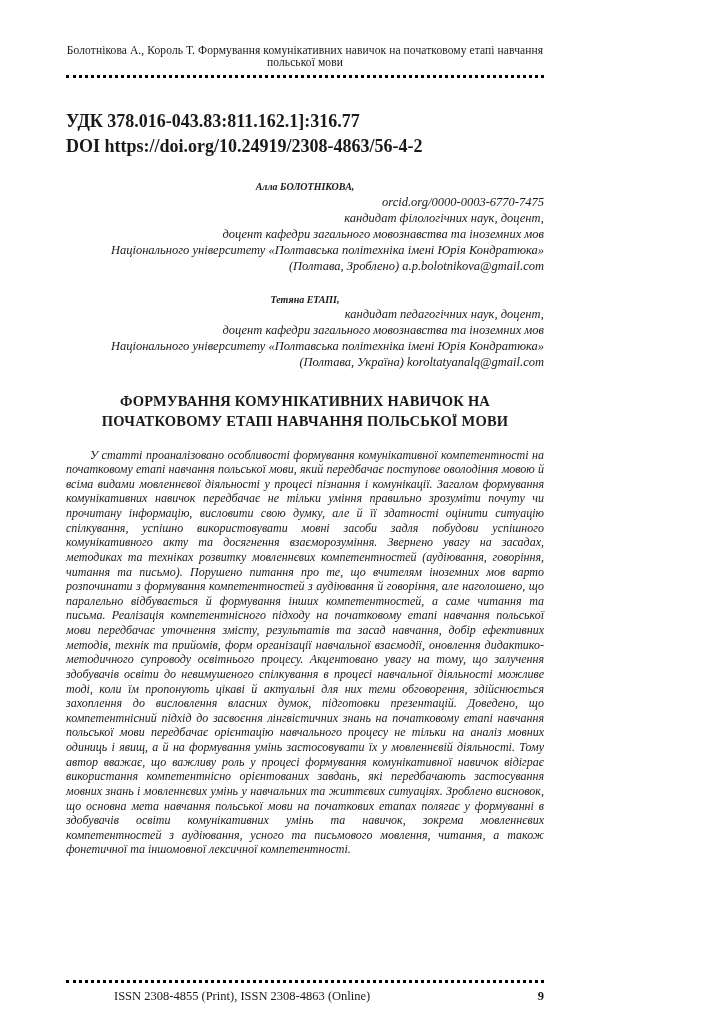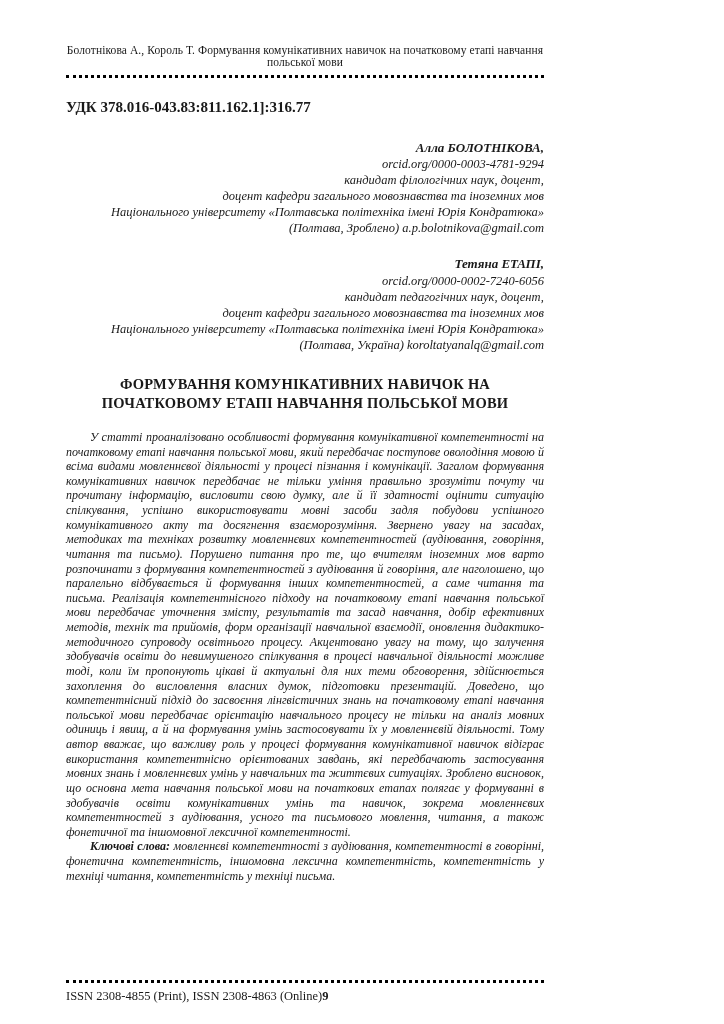--- a/index.html
+++ b/index.html
@@ -24,37 +24,38 @@
     text-align: center;
     font-size: 11.5px;
     letter-spacing: 0.1px;
     margin-bottom: 7px;
   }
   .dotted-rule {
     border-bottom: 3px dotted #000;
     height: 0;
   }
   .udc-block {
-    margin-top: 20px;
+    margin-top: 32px;
     font-weight: bold;
-    font-size: 15px;
+    font-size: 18px;
     line-height: 1.3;
   }
   .udc-block div { margin-bottom: 2px; }
   .authors {
     margin-top: 22px;
     text-align: right;
     font-style: italic;
     font-size: 12.5px;
     line-height: 1.28;
   }
   .author-block { margin-bottom: 20px; }
   .author-name {
     font-weight: bold;
-    font-size: 13px;
+    font-size: 10px;
+    text-align: center;
   }
   .article-title {
     margin-top: 22px;
     text-align: center;
     font-weight: bold;
     font-size: 14.5px;
     line-height: 1.35;
     letter-spacing: 0.2px;
   }
   .abstract {
@@ -72,69 +73,70 @@
     font-weight: bold;
   }
   .footer {
     position: absolute;
     left: 66px;
     right: 64px;
     bottom: 20px;
   }
   .footer-row {
     display: flex;
+    justify-content: space-between;
     align-items: baseline;
     margin-top: 6px;
     font-size: 12.5px;
+    margin-left: 48px;
   }
   .footer-page {
     font-weight: bold;
   }
 </style>
 </head>
 <body>
 
 <div class="page">
   <div class="content">
 
     <div class="running-head">Болотнікова А., Король Т. Формування комунікативних навичок на початковому етапі навчання польської мови</div>
 
     <div class="dotted-rule"></div>
 
     <div class="udc-block">
       <div>УДК 378.016-043.83:811.162.1]:316.77</div>
+      <div>DOI https://doi.org/10.24919/2308-4863/56-4-2</div>
     </div>
 
     <div class="authors">
 
       <div class="author-block">
         <div class="author-name">Алла БОЛОТНІКОВА,</div>
-        <div>orcid.org/0000-0003-4781-9294</div>
+        <div>orcid.org/0000-0003-6770-7475</div>
         <div>кандидат філологічних наук, доцент,</div>
         <div>доцент кафедри загального мовознавства та іноземних мов</div>
         <div>Національного університету «Полтавська політехніка імені Юрія Кондратюка»</div>
         <div>(Полтава, Зроблено) a.p.bolotnikova@gmail.com</div>
       </div>
 
       <div class="author-block">
         <div class="author-name">Тетяна ЕТАПІ,</div>
-        <div>orcid.org/0000-0002-7240-6056</div>
         <div>кандидат педагогічних наук, доцент,</div>
         <div>доцент кафедри загального мовознавства та іноземних мов</div>
         <div>Національного університету «Полтавська політехніка імені Юрія Кондратюка»</div>
         <div>(Полтава, Україна) koroltatyanalq@gmail.com</div>
       </div>
 
     </div>
 
     <div class="article-title">ФОРМУВАННЯ КОМУНІКАТИВНИХ НАВИЧОК НА ПОЧАТКОВОМУ ЕТАПІ НАВЧАННЯ ПОЛЬСЬКОЇ МОВИ</div>
 
     <div class="abstract">
       <p>У статті проаналізовано особливості формування комунікативної компетентності на початковому етапі навчання польської мови, який передбачає поступове оволодіння мовою й всіма видами мовленнєвої діяльності у процесі пізнання і комунікації. Загалом формування комунікативних навичок передбачає не тільки уміння правильно зрозуміти почуту чи прочитану інформацію, висловити свою думку, але й її здатності оцінити ситуацію спілкування, успішно використовувати мовні засоби задля побудови успішного комунікативного акту та досягнення взаєморозуміння. Звернено увагу на засадах, методиках та техніках розвитку мовленнєвих компетентностей (аудіювання, говоріння, читання та письмо). Порушено питання про те, що вчителям іноземних мов варто розпочинати з формування компетентностей з аудіювання й говоріння, але наголошено, що паралельно відбувається й формування інших компетентностей, а саме читання та письма. Реалізація компетентнісного підходу на початковому етапі навчання польської мови передбачає уточнення змісту, результатів та засад навчання, добір ефективних методів, технік та прийомів, форм організації навчальної взаємодії, оновлення дидактико-методичного супроводу освітнього процесу. Акцентовано увагу на тому, що залучення здобувачів освіти до невимушеного спілкування в процесі навчальної діяльності можливе тоді, коли їм пропонують цікаві й актуальні для них теми обговорення, здійснюється захоплення до висловлення власних думок, підготовки презентацій. Доведено, що компетентнісний підхід до засвоєння лінгвістичних знань на початковому етапі навчання польської мови передбачає орієнтацію навчального процесу не тільки на аналіз мовних одиниць і явищ, а й на формування умінь застосовувати їх у мовленнєвій діяльності. Тому автор вважає, що важливу роль у процесі формування комунікативної навичок відіграє використання компетентнісно орієнтованих завдань, які передбачають застосування мовних знань і мовленнєвих умінь у навчальних та життєвих ситуаціях. Зроблено висновок, що основна мета навчання польської мови на початкових етапах полягає у формуванні в здобувачів освіти комунікативних умінь та навичок, зокрема мовленнєвих компетентностей з аудіювання, усного та письмового мовлення, читання, а також фонетичної та іншомовної лексичної компетентності.</p>
-      <p><span class="keywords-label">Ключові слова:</span><span> мовленнєві компетентності з аудіювання, компетентності в говорінні, фонетична компетентність, іншомовна лексична компетентність, компетентність у техніці читання, компетентність у техніці письма.</span></p>
     </div>
 
   </div>
 
   <div class="footer">
     <div class="dotted-rule"></div>
     <div class="footer-row">
       <span>ISSN 2308-4855 (Print), ISSN 2308-4863 (Online)</span>
       <span class="footer-page">9</span>
     </div>

